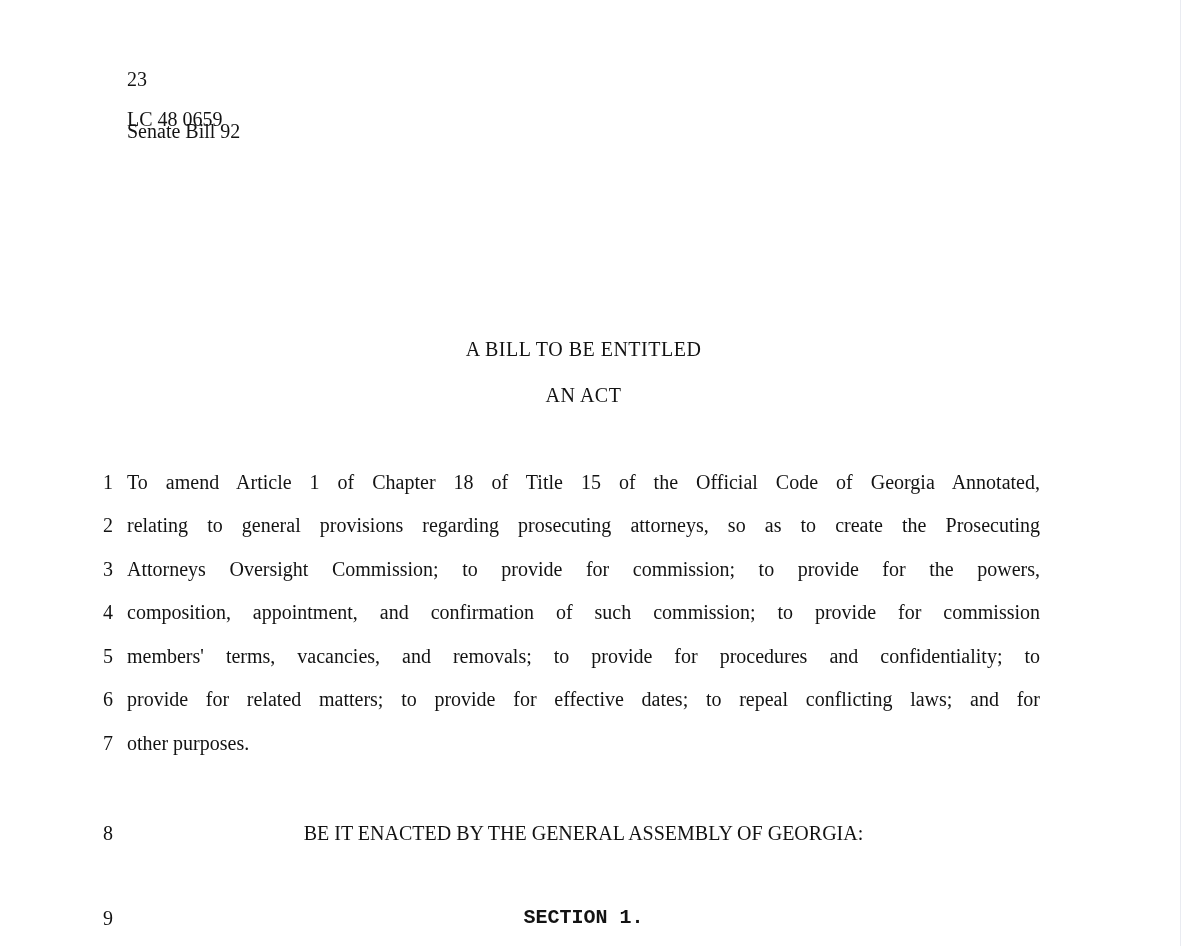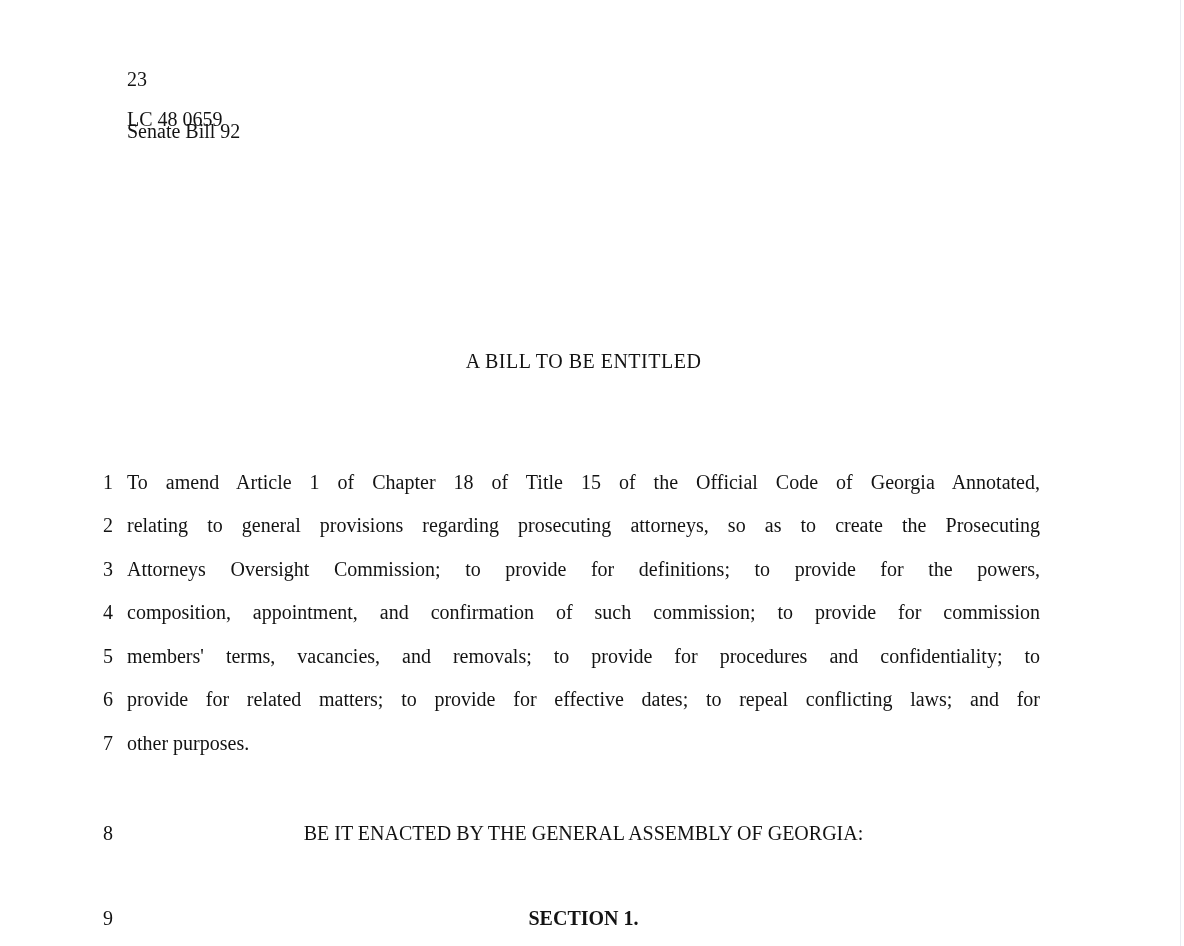--- a/index.html
+++ b/index.html
@@ -37,22 +37,22 @@
     left: 67px;
     top: 0;
     width: 913px;
     white-space: normal;
   }
   .just {
     text-align: justify;
     text-align-last: justify;
   }
   .center { text-align: center; }
-  .bold   { font-weight: bold; }
-  .caps-spaced { letter-spacing: 0.5px; margin-top: 12px; }
+  .bold   { font-weight: bold; font-family: Liberation Mono, monospace; }
+  .caps-spaced { letter-spacing: 0.5px; }
   .hleft {
     position: absolute;
     left: 67px;
     top: 0;
   }
   .hright {
     position: absolute;
     left: 67px;
     top: 0;
     width: 913px;
@@ -80,32 +80,35 @@
 
   <div class="row" style="top: 116px;">
     <span class="ltext">Senate Bill 92</span>
   </div>
 
 
 
   <div class="row" style="top: 334px;">
     <span class="ltext center caps-spaced">A BILL TO BE ENTITLED</span>
   </div>
+  <div class="row" style="top: 380px;">
+    <span class="ltext center caps-spaced">AN ACT</span>
+  </div>
 
   <div class="row" style="top: 467px;">
     <span class="lnum">1</span>
     <span class="ltext just">To amend Article 1 of Chapter 18 of Title 15 of the Official Code of Georgia Annotated,</span>
   </div>
   <div class="row" style="top: 510px;">
     <span class="lnum">2</span>
     <span class="ltext just">relating to general provisions regarding prosecuting attorneys, so as to create the Prosecuting</span>
   </div>
   <div class="row" style="top: 554px;">
     <span class="lnum">3</span>
-    <span class="ltext just">Attorneys Oversight Commission; to provide for definitions; to provide for the powers,</span>
+    <span class="ltext just">Attorneys Oversight Commission; to provide for commission; to provide for the powers,</span>
   </div>
   <div class="row" style="top: 597px;">
     <span class="lnum">4</span>
     <span class="ltext just">composition, appointment, and confirmation of such commission; to provide for commission</span>
   </div>
   <div class="row" style="top: 641px;">
     <span class="lnum">5</span>
     <span class="ltext just">members' terms, vacancies, and removals; to provide for procedures and confidentiality; to</span>
   </div>
   <div class="row" style="top: 684px;">

